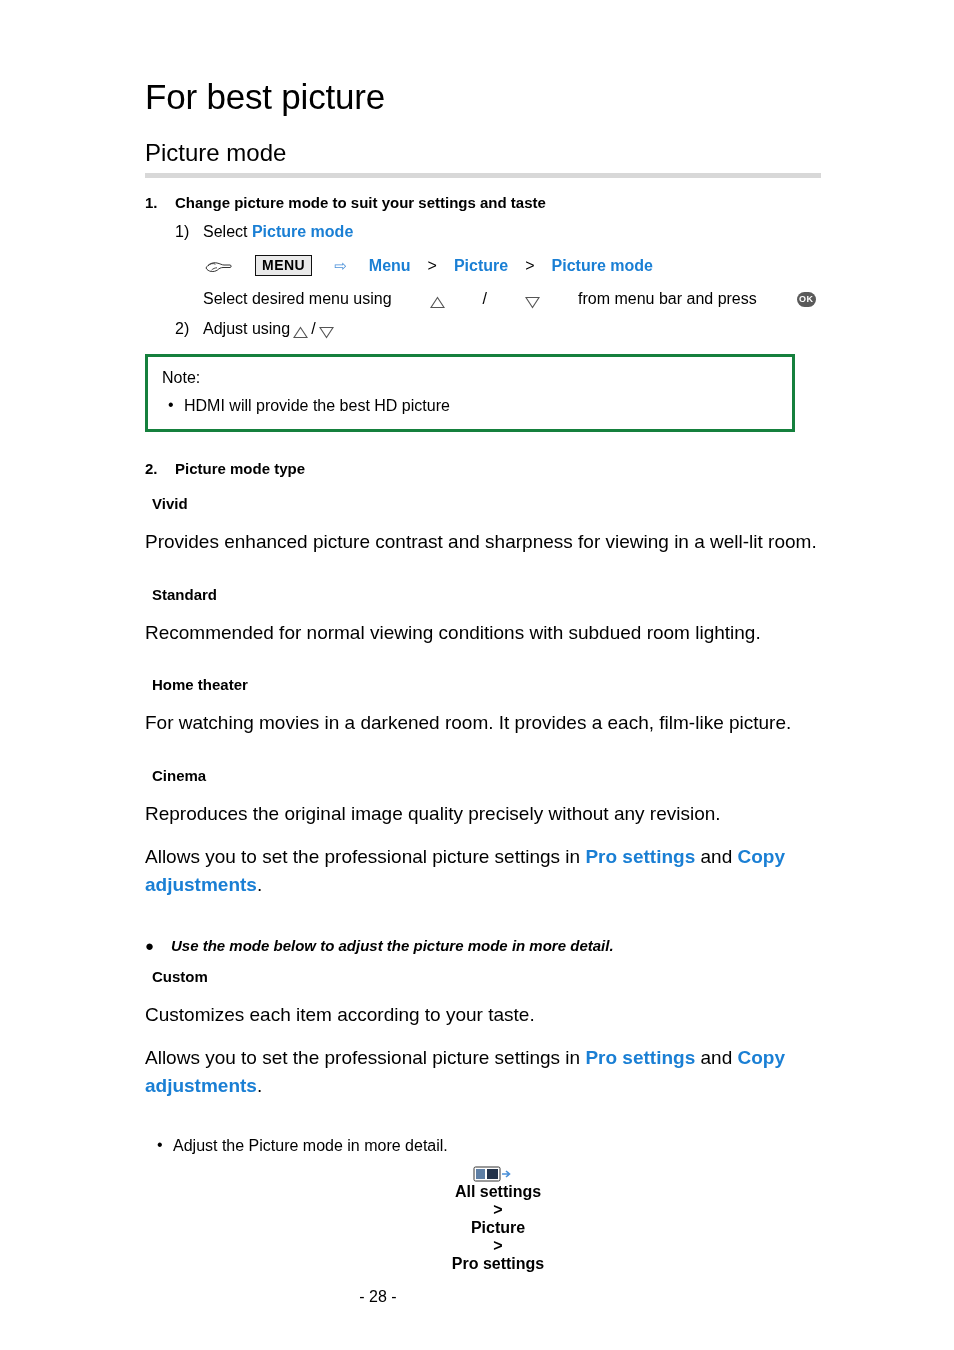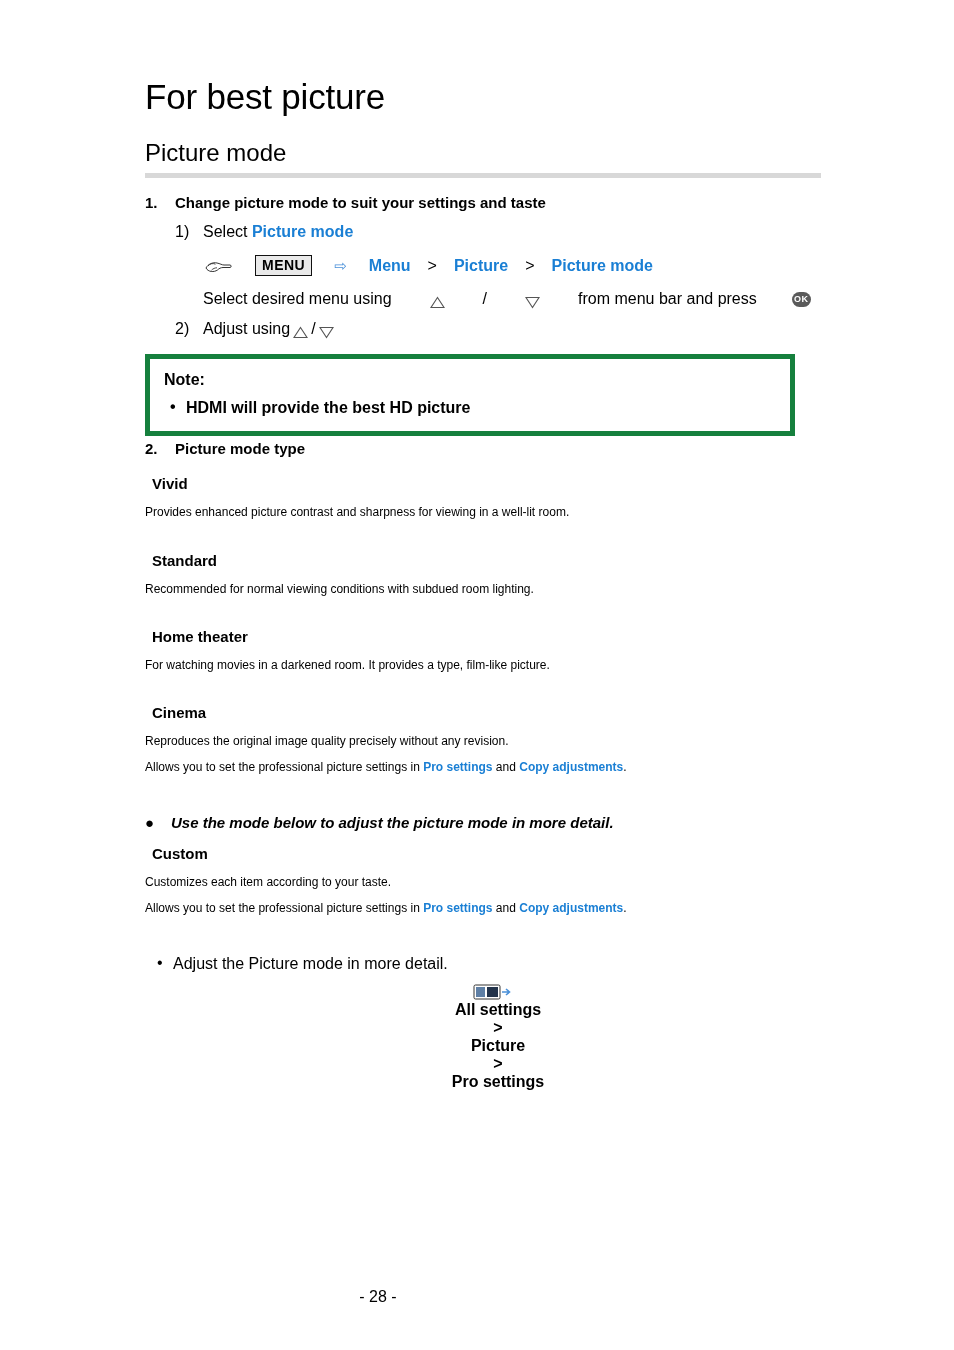--- a/index.html
+++ b/index.html
@@ -130,29 +130,29 @@
     display: inline-block;
     width: 19px;
     height: 15px;
     border-radius: 8px;
     background: #5a5a5a;
     color: #fff;
     font-size: 9px;
     font-weight: bold;
     text-align: center;
     line-height: 15px;
+    margin-left: 5px;
     letter-spacing: 0.5px;
   }
   .note-box {
-    border: 5px solid #15803d;
+    border: 3px solid #15803d;
     padding: 12px 14px 14px 14px;
-    margin: 16px 0 4px 0;
+    margin: 16px 0 28px 0;
     width: 650px;
     box-sizing: border-box;
-    font-weight: bold;
   }
   .note-box .note-label {
     font-size: 16px;
     margin-bottom: 10px;
   }
   .note-box .bullet-line {
     font-size: 16px;
     padding-left: 22px;
     position: relative;
   }
@@ -171,23 +171,23 @@
   .step2-head .num {
     display: inline-block;
     width: 30px;
   }
   .mode-name {
     font-size: 15px;
     font-weight: bold;
     margin: 0 0 12px 7px;
   }
   .para {
-    font-size: 12px;
+    font-size: 19px;
     line-height: 1.45;
-    margin: 0 0 30px 0;
+    margin: 16px 0 30px 0;
   }
   .para.tight {
     margin-bottom: 8px;
   }
   .bullet-head {
     font-size: 15px;
     font-weight: bold;
     margin: 0 0 14px 0;
     padding-left: 0;
     position: relative;
@@ -313,21 +313,21 @@
       <span class="num">2.</span><span>Picture mode type</span>
     </div>
 
     <div class="mode-name">Vivid</div>
     <div class="para">Provides enhanced picture contrast and sharpness for viewing in a well-lit room.</div>
 
     <div class="mode-name">Standard</div>
     <div class="para">Recommended for normal viewing conditions with subdued room lighting.</div>
 
     <div class="mode-name">Home theater</div>
-    <div class="para">For watching movies in a darkened room. It provides a type, film-like picture.</div>
+    <div class="para">For watching movies in a darkened room. It provides a each, film-like picture.</div>
 
     <div class="mode-name">Cinema</div>
     <div class="para tight">Reproduces the original image quality precisely without any revision.</div>
     <div class="para" style="margin-bottom:38px;">
       <span>Allows you to set the professional picture settings in</span>
       <span class="blue">Pro settings</span>
       <span>and</span>
       <span class="blue">Copy adjustments</span><span>.</span>
     </div>
 

